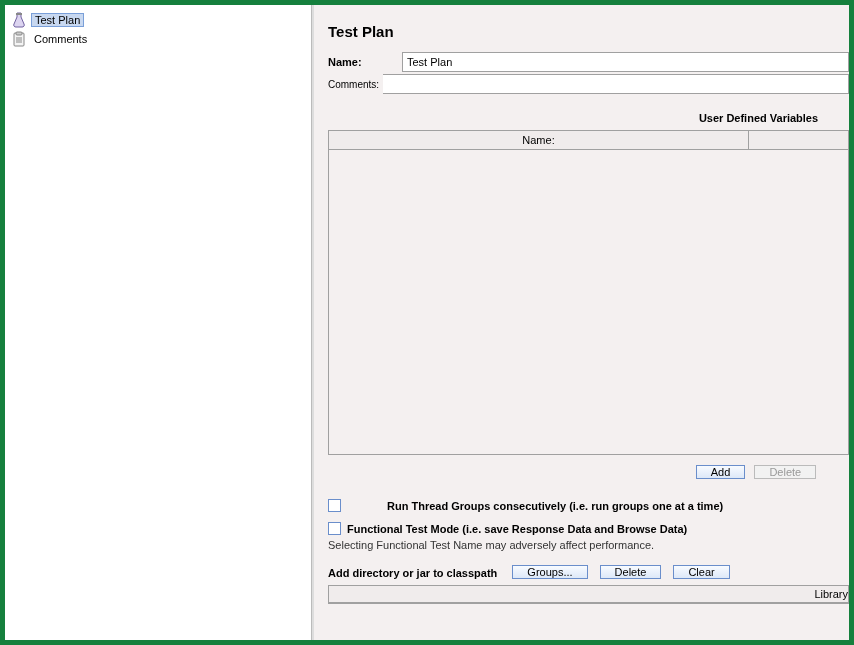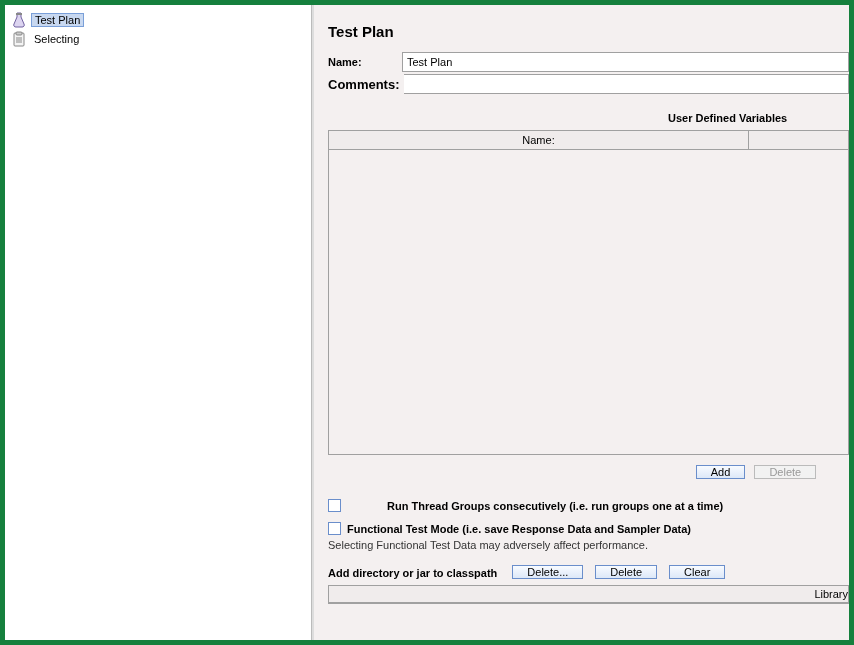--- a/index.html
+++ b/index.html
@@ -71,33 +71,33 @@
   }
   .form-input {
     flex: 1;
     border: 1px solid #a0a0a0;
     background: #fff;
     padding: 3px 4px;
     font-size: 11px;
     height: 20px;
   }
   .comments-label {
-    font-weight: bold;
-    font-size: 13px;
+    font-weight: normal;
+    font-size: 10px;
   }
   .comments-input {
     flex: 1;
     border: 1px solid #a0a0a0;
     border-left: none;
     background: #fff;
     height: 20px;
     margin-left: 4px;
   }
   .section-header {
-    text-align: left;
+    text-align: center;
     font-size: 11px;
     font-weight: bold;
     margin: 18px 0 6px 340px;
   }
   .vars-table {
     border: 1px solid #a0a0a0;
     background: #f4f0f0;
     height: 325px;
     width: 100%;
   }
@@ -200,21 +200,21 @@
     <div class="tree-item">
       <span class="tree-icon">
         <svg viewBox="0 0 16 16" width="16" height="16">
           <rect x="3" y="2" width="10" height="13" rx="1" fill="#f4f4f4" stroke="#888"></rect>
           <rect x="5" y="1" width="6" height="3" rx="1" fill="#ccc" stroke="#888"></rect>
           <line x1="5" y1="7" x2="11" y2="7" stroke="#888"></line>
           <line x1="5" y1="9" x2="11" y2="9" stroke="#888"></line>
           <line x1="5" y1="11" x2="11" y2="11" stroke="#888"></line>
         </svg>
       </span>
-      <span class="tree-label">Selecting</span>
+      <span class="tree-label">Comments</span>
     </div>
   </div>
 
   <div class="main-panel">
     <div class="panel-title">Test Plan</div>
 
     <div class="form-row">
       <div class="form-label">Name:</div>
       <input class="form-input" value="Test Plan" style="">
     </div>
@@ -238,28 +238,28 @@
       <span class="btn disabled">Delete</span>
     </div>
 
     <div class="checkbox-row" style="margin-top:20px;">
       <span class="chk"></span>
       <span style="font-weight:bold;padding-left:40px;">Run Thread Groups consecutively (i.e. run groups one at a time)</span>
     </div>
 
     <div class="checkbox-row">
       <span class="chk"></span>
-      <span style="font-weight:bold;">Functional Test Mode (i.e. save Response Data and Sampler Data)</span>
-    </div>
-
-    <div class="hint-text">Selecting Functional Test Data may adversely affect performance.</div>
+      <span style="font-weight:bold;">Functional Test Mode (i.e. save Response Data and Browse Data)</span>
+    </div>
+
+    <div class="hint-text">Selecting Functional Test Name may adversely affect performance.</div>
 
     <div class="classpath-row">
       <span class="classpath-label">Add directory or jar to classpath</span>
-      <span class="btn accent">Delete...</span>
+      <span class="btn accent">Groups...</span>
       <span class="btn accent">Delete</span>
       <span class="btn accent">Clear</span>
     </div>
 
     <div class="library-table">
       <div class="library-head">Library</div>
     </div>
   </div>
 </div>
 

